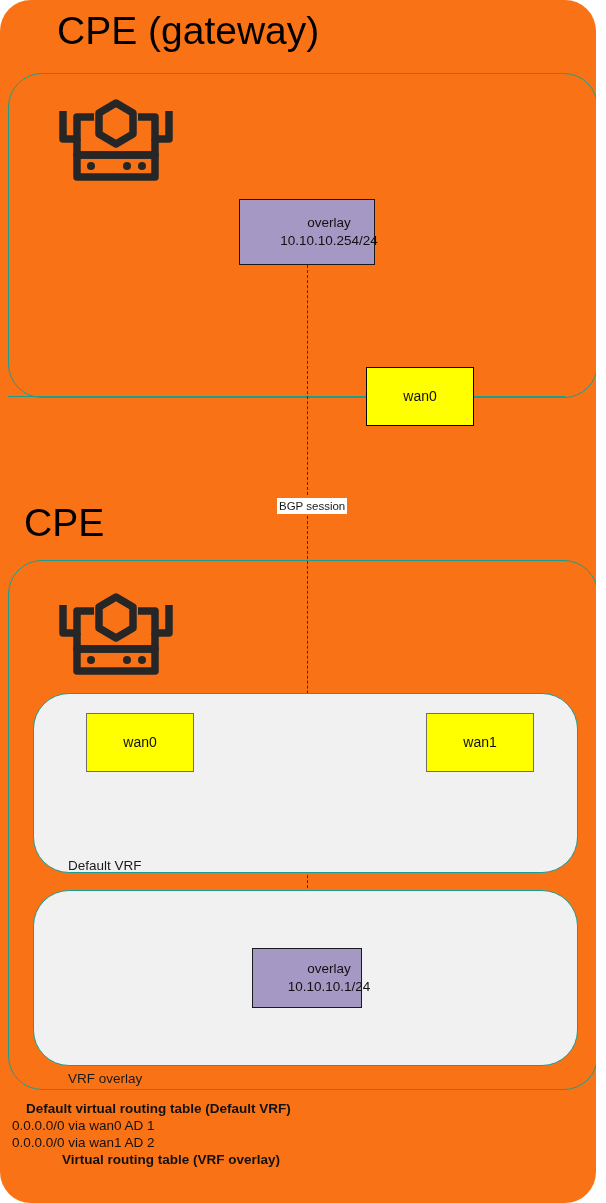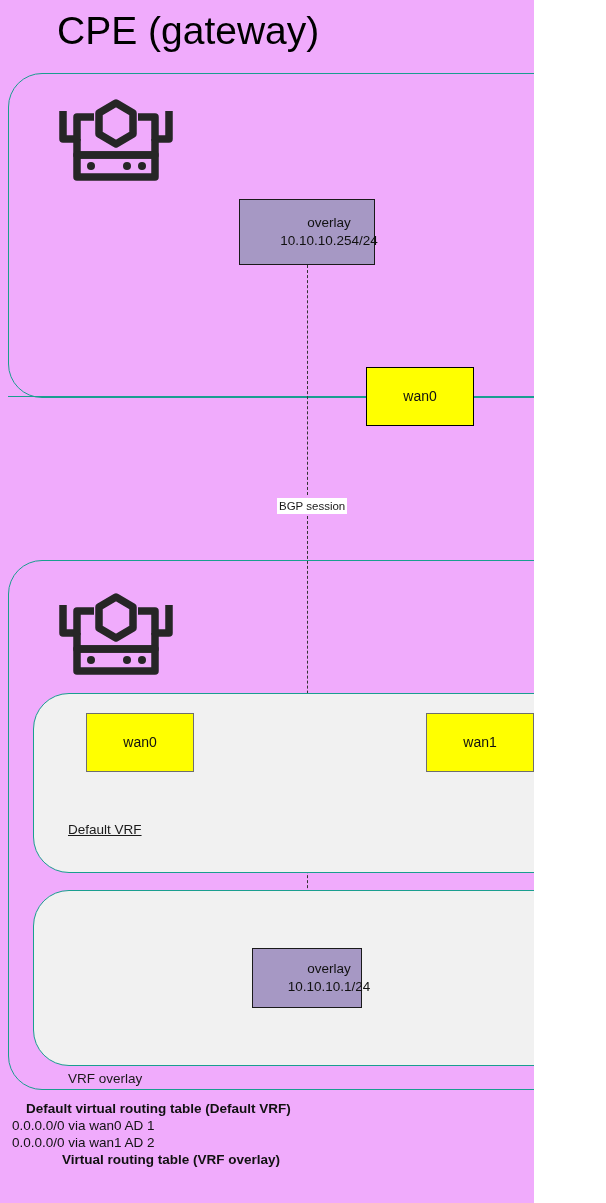--- a/index.html
+++ b/index.html
@@ -6,24 +6,25 @@
     margin: 0;
     padding: 0;
     background: #ffffff;
   }
   body {
     font-family: "Liberation Sans", sans-serif;
     -webkit-font-smoothing: antialiased;
   }
   #canvas {
     position: relative;
-    width: 534px;
+    width: 596px;
     height: 1203px;
     overflow: hidden;
-    background: #f0abfc;
+    background: #f97316;
+    border-radius: 31px;
   }
 
   
   .section-title {
     position: absolute;
     font-family: "Liberation Sans", sans-serif;
     font-weight: 400;
     color: #000000;
     white-space: nowrap;
     letter-spacing: 0px;
@@ -82,21 +83,21 @@
     width: 545px;
     height: 176px;
   }
   .vrf-label {
     position: absolute;
     font-size: 13.5px;
     line-height: 16px;
     color: #1a1a1a;
     white-space: nowrap;
   }
-  #vrf-default-label { left: 68px; top: 822px; text-decoration: underline; }
+  #vrf-default-label { left: 68px; top: 858px; }
   #vrf-overlay-label { left: 68px; top: 1071px; }
 
   
   .router-icon {
     position: absolute;
     width: 126px;
     height: 84px;
   }
   #router-icon-gateway { left: 53px; top: 98px; }
   #router-icon-cpe     { left: 53px; top: 592px; }
@@ -193,20 +194,21 @@
     white-space: nowrap;
   }
 </style>
 </head>
 <body>
 
 <div id="canvas">
 
   <div class="section-title" id="title-gateway">CPE (gateway)</div>
 
+  <div class="section-title" id="title-cpe">CPE</div>
 
   <div class="device-box" id="gateway-container"></div>
 
   <div class="router-icon" id="router-icon-gateway">
     <svg viewBox="0 0 126 84" xmlns="http://www.w3.org/2000/svg">
       <g fill="none" stroke="#262626" stroke-width="7.5" stroke-linejoin="round" stroke-linecap="butt">
         <path d="M63 5 L80 15 L80 36 L63 46 L46 36 L46 15 Z"></path>
         <path d="M41 19 L24 19 L24 41 L10 41 L10 13"></path>
         <path d="M85 19 L102 19 L102 41 L116 41 L116 13"></path>
         <path d="M24 41 L24 57 L102 57 L102 41"></path>

